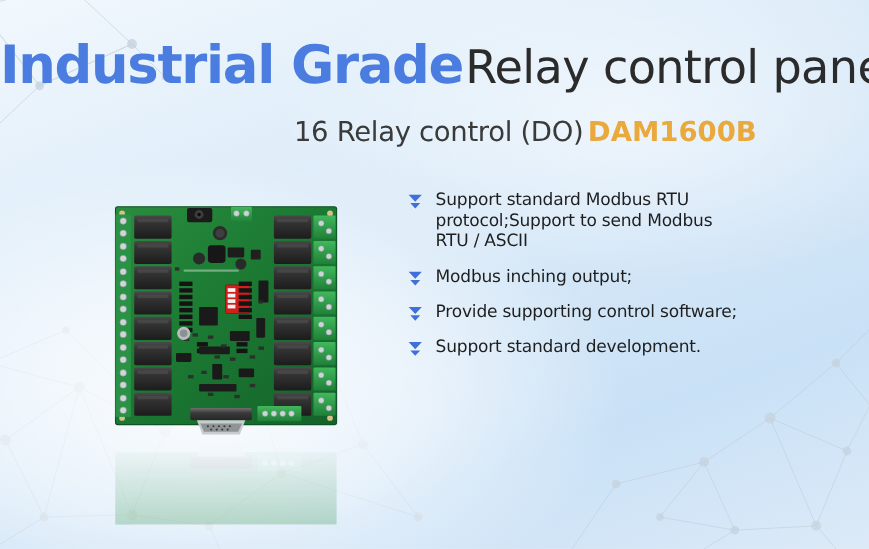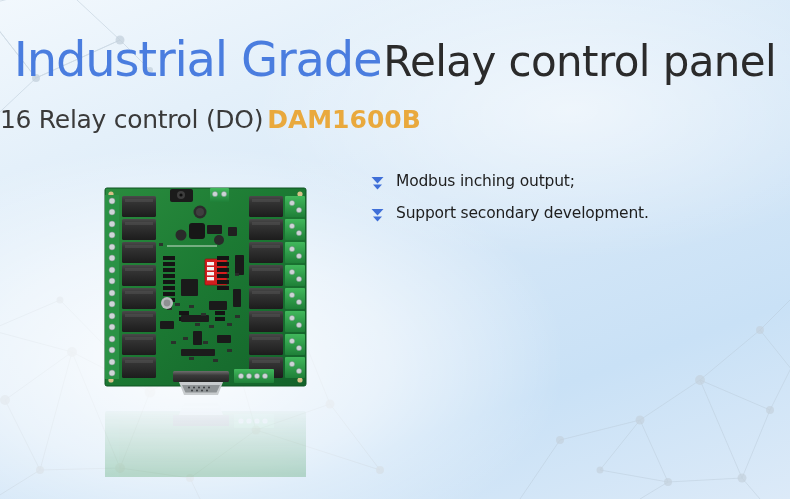--- a/index.html
+++ b/index.html
@@ -39,37 +39,38 @@
 
   
   .title-row {
     position:absolute; top:31px; left:0; width:790px;
     text-align:center;
     white-space:nowrap;
   }
   .title-strong {
     font-family:"DejaVu Sans", sans-serif;
     font-size:48px;
-    font-weight:normal;
+    font-weight:bold;
     color:#4a7ddf;
     letter-spacing:-1.2px;
   }
   .title-rest {
     font-family:"DejaVu Sans", sans-serif;
     font-size:42px;
     font-weight:normal;
     color:#2b2b2b;
     letter-spacing:-0.6px;
     margin-left:2px;
   }
 
   .subtitle-row {
     position:absolute; top:105px; left:0; width:688px;
-    text-align:left;
+    text-align:right;
     white-space:nowrap;
+    padding-left:16px;
   }
   .sub-main {
     font-family:"DejaVu Sans", sans-serif;
     font-size:25px;
     color:#3a3a3a;
     letter-spacing:-0.3px;
   }
   .sub-model {
     font-family:"DejaVu Sans", sans-serif;
     font-size:25px;
@@ -208,40 +209,60 @@
   </div>
 
   <div class="subtitle-row">
     <span class="sub-main">16 Relay control (DO)</span><span class="sub-model">DAM1600B</span>
   </div>
 
   <div id="features">
 
 
 
+    <div class="feat">
+      <span class="chev">
+        <svg width="15" height="16" viewBox="0 0 15 16">
+          <path d="M1.5 2 L13.5 2 L7.5 8.4 Z" fill="#3f6fd8"></path>
+          <path d="M3 9.6 L12 9.6 L7.5 14.5 Z" fill="#3f6fd8"></path>
+        </svg>
+      </span>
+      <span class="feat-text">Support standard Modbus RTU
+ protocol;Support to send Modbus
+RTU / ASCII</span>
+    </div>
 
     <div class="feat">
       <span class="chev">
         <svg width="15" height="16" viewBox="0 0 15 16">
           <path d="M1.5 2 L13.5 2 L7.5 8.4 Z" fill="#3f6fd8"></path>
           <path d="M3 9.6 L12 9.6 L7.5 14.5 Z" fill="#3f6fd8"></path>
         </svg>
       </span>
       <span class="feat-text">Modbus inching output;</span>
     </div>
 
-
     <div class="feat">
       <span class="chev">
         <svg width="15" height="16" viewBox="0 0 15 16">
           <path d="M1.5 2 L13.5 2 L7.5 8.4 Z" fill="#3f6fd8"></path>
           <path d="M3 9.6 L12 9.6 L7.5 14.5 Z" fill="#3f6fd8"></path>
         </svg>
       </span>
-      <span class="feat-text">Support secondary development.</span>
+      <span class="feat-text">Provide supporting control software;</span>
+    </div>
+
+    <div class="feat">
+      <span class="chev">
+        <svg width="15" height="16" viewBox="0 0 15 16">
+          <path d="M1.5 2 L13.5 2 L7.5 8.4 Z" fill="#3f6fd8"></path>
+          <path d="M3 9.6 L12 9.6 L7.5 14.5 Z" fill="#3f6fd8"></path>
+        </svg>
+      </span>
+      <span class="feat-text">Support standard development.</span>
     </div>
 
   </div>
 
   <div id="product">
     <svg class="pcb-svg" viewBox="0 0 217 215" preserveAspectRatio="none">
       <defs>
         <linearGradient id="boardg" x1="0" y1="0" x2="1" y2="1">
           <stop offset="0%" stop-color="#2a8c3e"></stop>
           <stop offset="45%" stop-color="#1c7a33"></stop>

